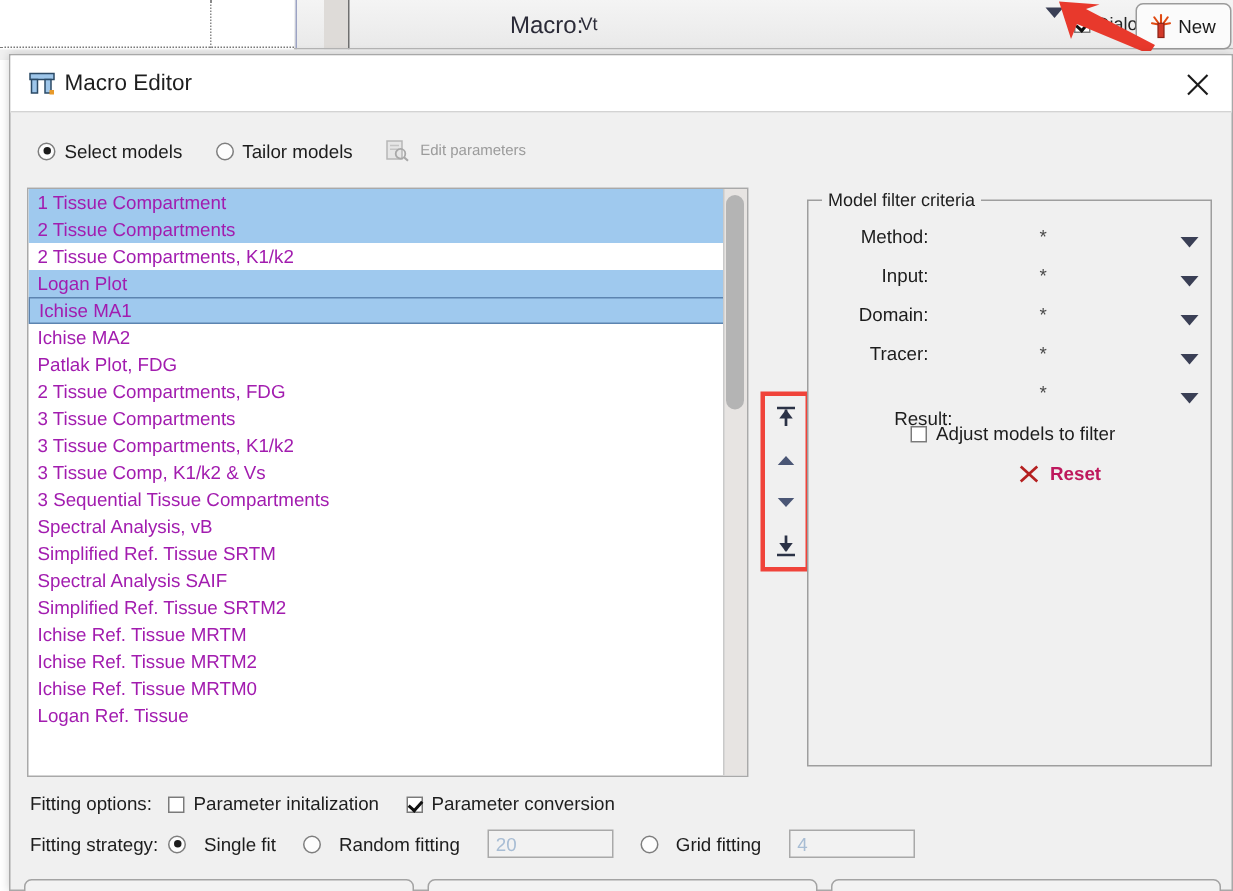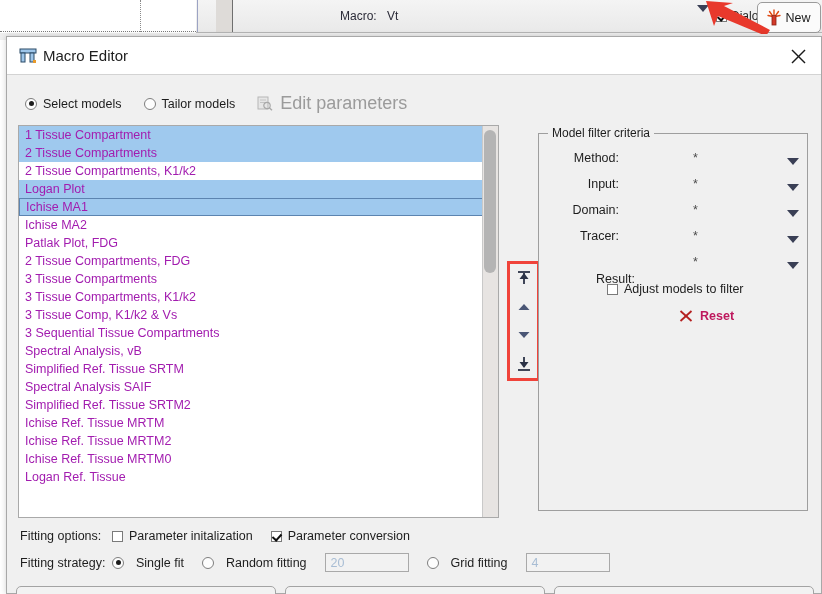--- a/index.html
+++ b/index.html
@@ -19,21 +19,21 @@
   .bg-dotted-v { position:absolute; left:140px; top:0; width:0; height:32px; border-left:1px dotted #8a8a8a; }
   .bg-dotted-h { position:absolute; left:0; top:31px; width:196px; height:0; border-top:1px dotted #7a7a7a; }
   .bg-panel { position:absolute; left:196px; top:0; width:626px; height:33px;
               background:linear-gradient(#f4f4f4,#e9e9e9); }
   .bg-sep1 { position:absolute; left:197px; top:0; width:1px; height:33px; background:#9ca3c4; }
   .bg-sep2 { position:absolute; left:216px; top:0; width:16px; height:33px; background:#dedbd8; }
   .bg-sep3 { position:absolute; left:232px; top:0; width:1px; height:33px; background:#6f6f6f; }
   .bg-underline { position:absolute; left:196px; top:32px; width:626px; height:1px; background:#b6b6b6; }
   .bg-below { position:absolute; left:0; top:33px; width:822px; height:7px; background:#f0f0f0; }
 
-  .macro-label { position:absolute; left:340px; top:9px; font-size:12px; color:#2b2b38; }
+  .macro-label { position:absolute; left:340px; top:9px; font-size:16px; color:#2b2b38; }
   .macro-value { position:absolute; left:387px; top:9px; font-size:12px; color:#2b2b38; }
 
   .tri-down { width:0;height:0;border-left:6px solid transparent;border-right:6px solid transparent;
               border-top:7px solid #3a3f55; }
   .macro-dd { position:absolute; left:697px; top:12px; }
 
   .dialog-chk-wrap { position:absolute; left:716px; top:9px; display:flex; align-items:center; gap:4px; }
   .chk {
     width:11px;height:11px;border:1px solid #7a7a7a;background:#ffffff;
     display:inline-block; position:relative; box-sizing:border-box;
@@ -70,21 +70,21 @@
 
   
   .mode-row { position:absolute; left:18px; top:56px; display:flex; align-items:center; gap:0px; }
   .radio {
     width:12px;height:12px;border-radius:50%;border:1px solid #7e7e7e;background:#fdfdfd;
     display:inline-block;position:relative;box-sizing:border-box; margin-right:6px;
   }
   .radio.sel::after{content:"";position:absolute;left:2.5px;top:2.5px;width:5px;height:5px;
                     border-radius:50%;background:#1c1c1c;}
   .mode-item { display:flex; align-items:center; font-size:12.5px; color:#1c1c1c; margin-right:22px; }
-  .edit-params { display:flex; align-items:center; gap:7px; color:#9b9b9b; font-size:18px;text-align:center; }
+  .edit-params { display:flex; align-items:center; gap:7px; color:#9b9b9b; font-size:10px;text-align:center; }
 
   
   .list-wrap {
     position:absolute; left:11px; top:88px; width:481px; height:393px;
     border:1px solid #a9a9a9; background:#ffffff; box-sizing:border-box; overflow:hidden;
   }
   .list-inner { position:absolute; left:0; top:0; width:464px; height:100%; }
   .li {
     height:18px; line-height:18px; padding-left:6px; font-size:12.5px; color:#a21caf;
     white-space:nowrap; box-sizing:border-box;

